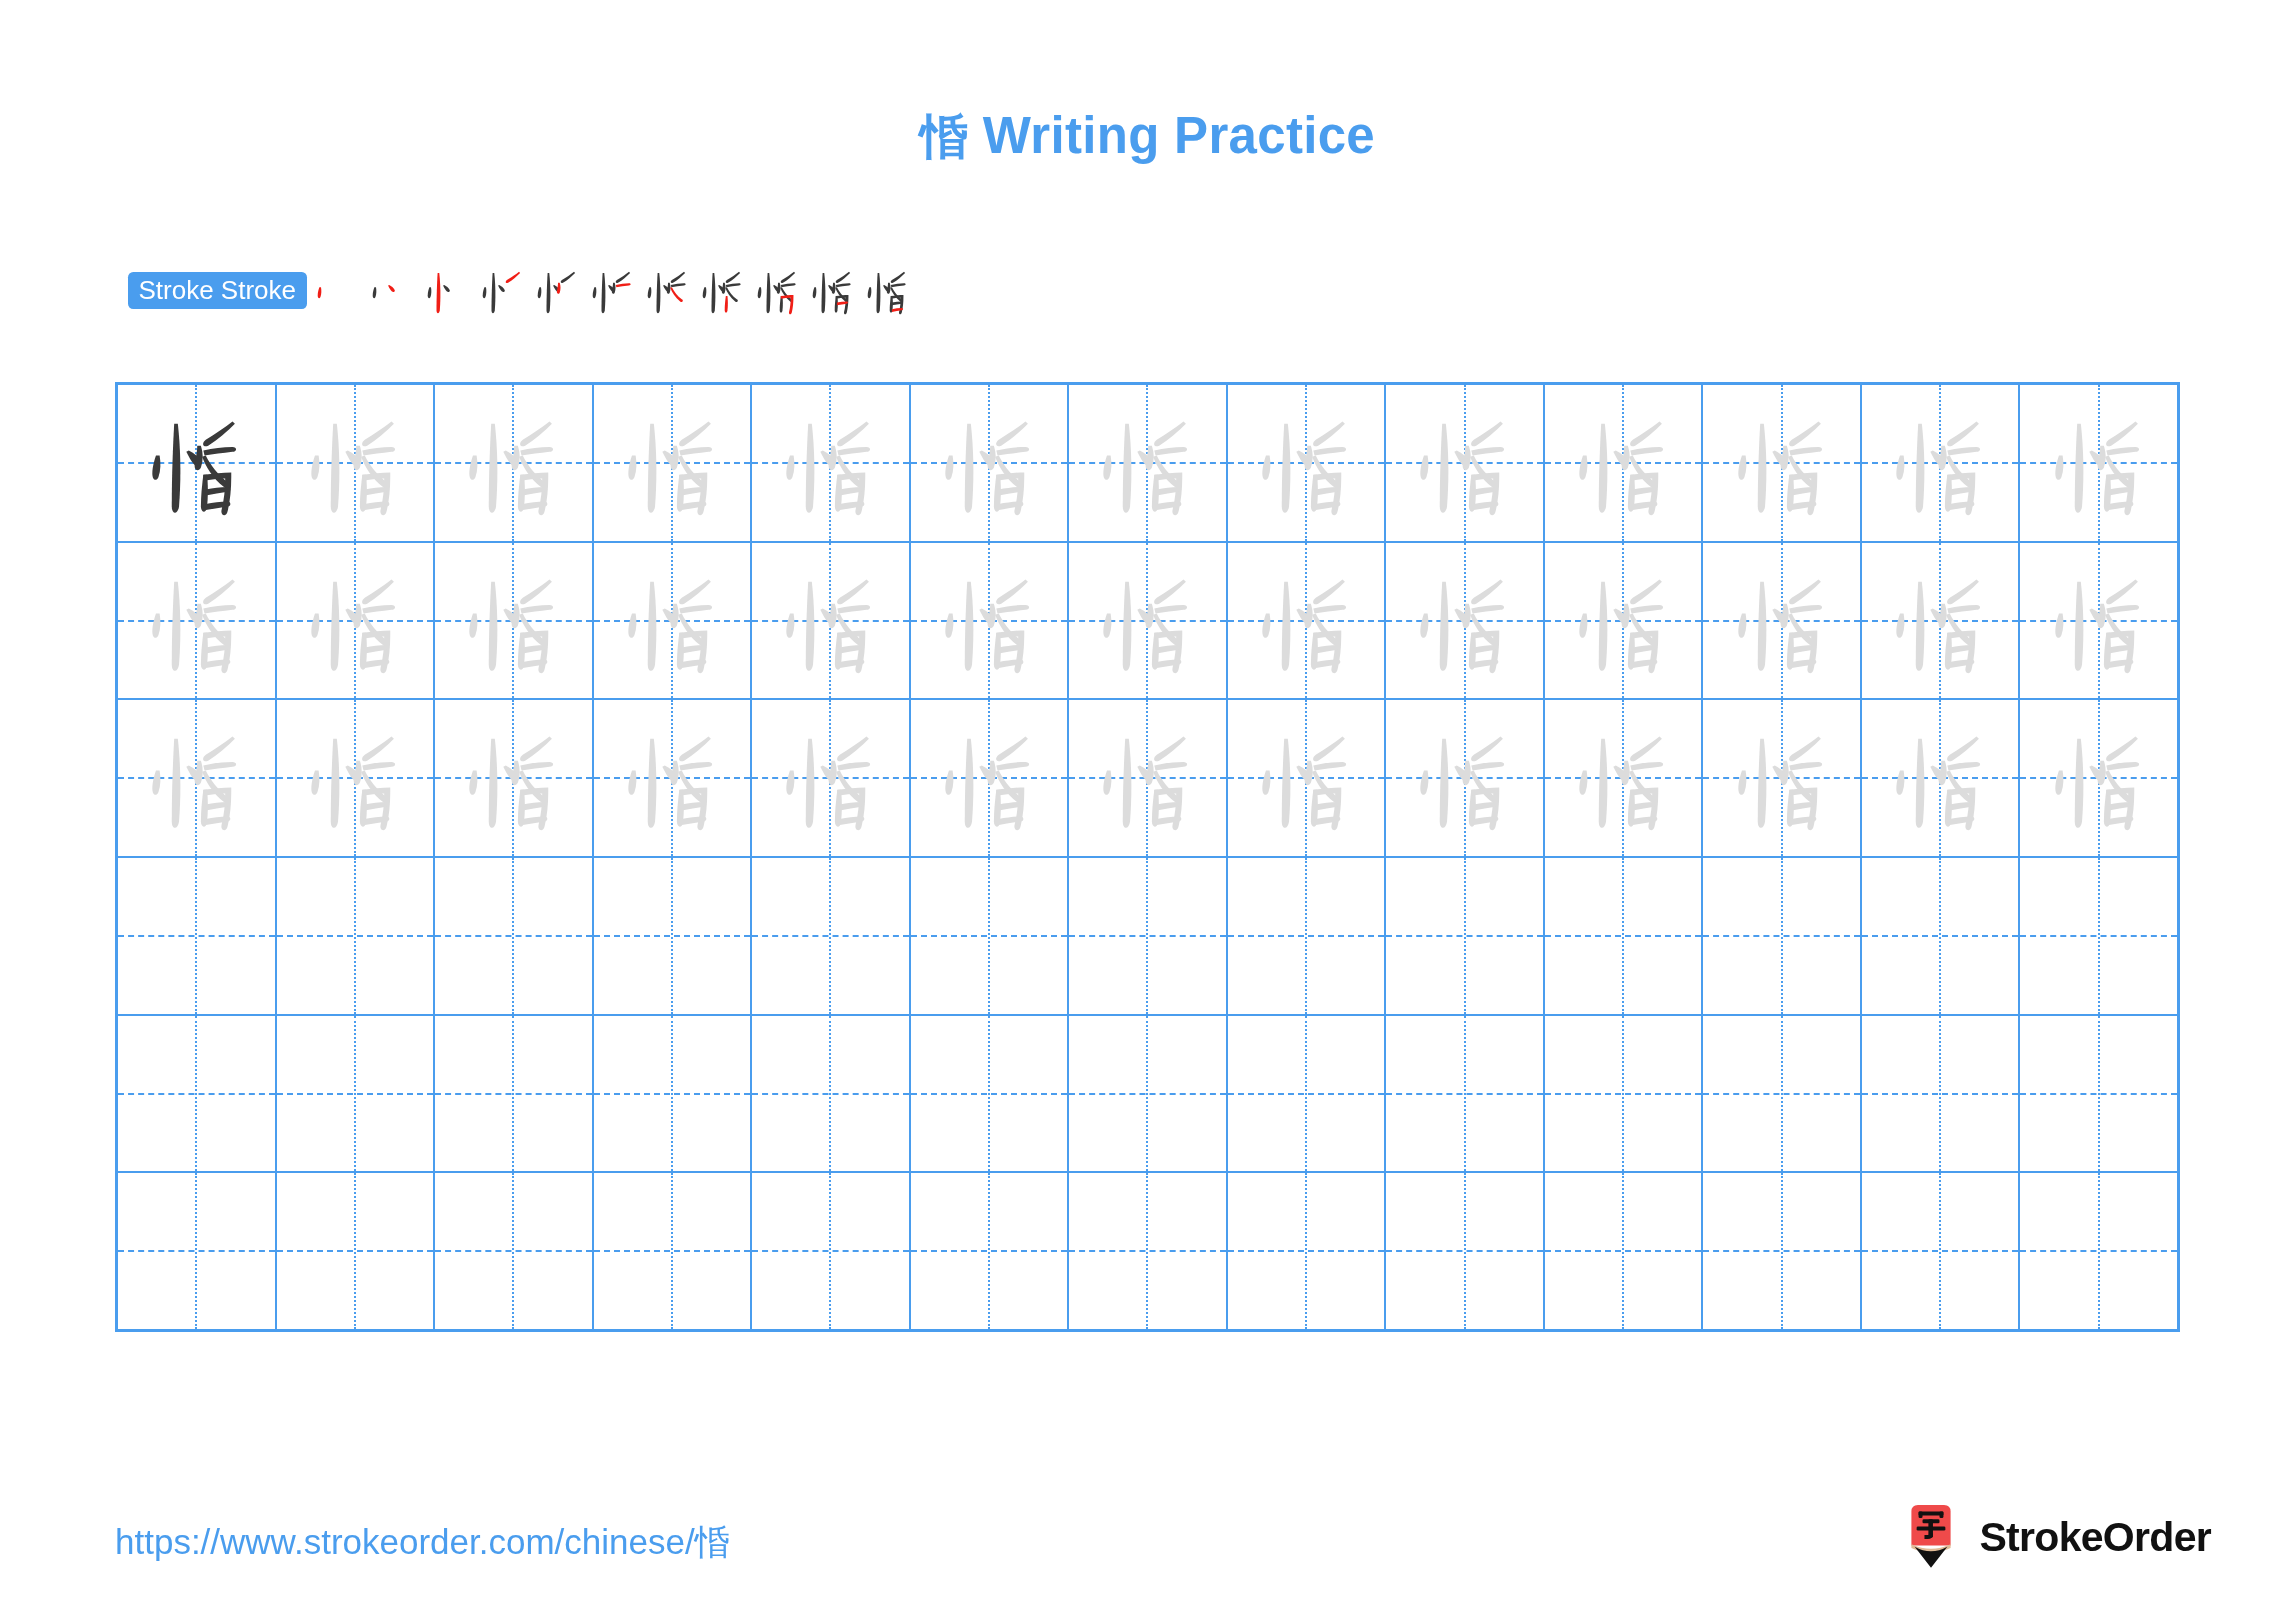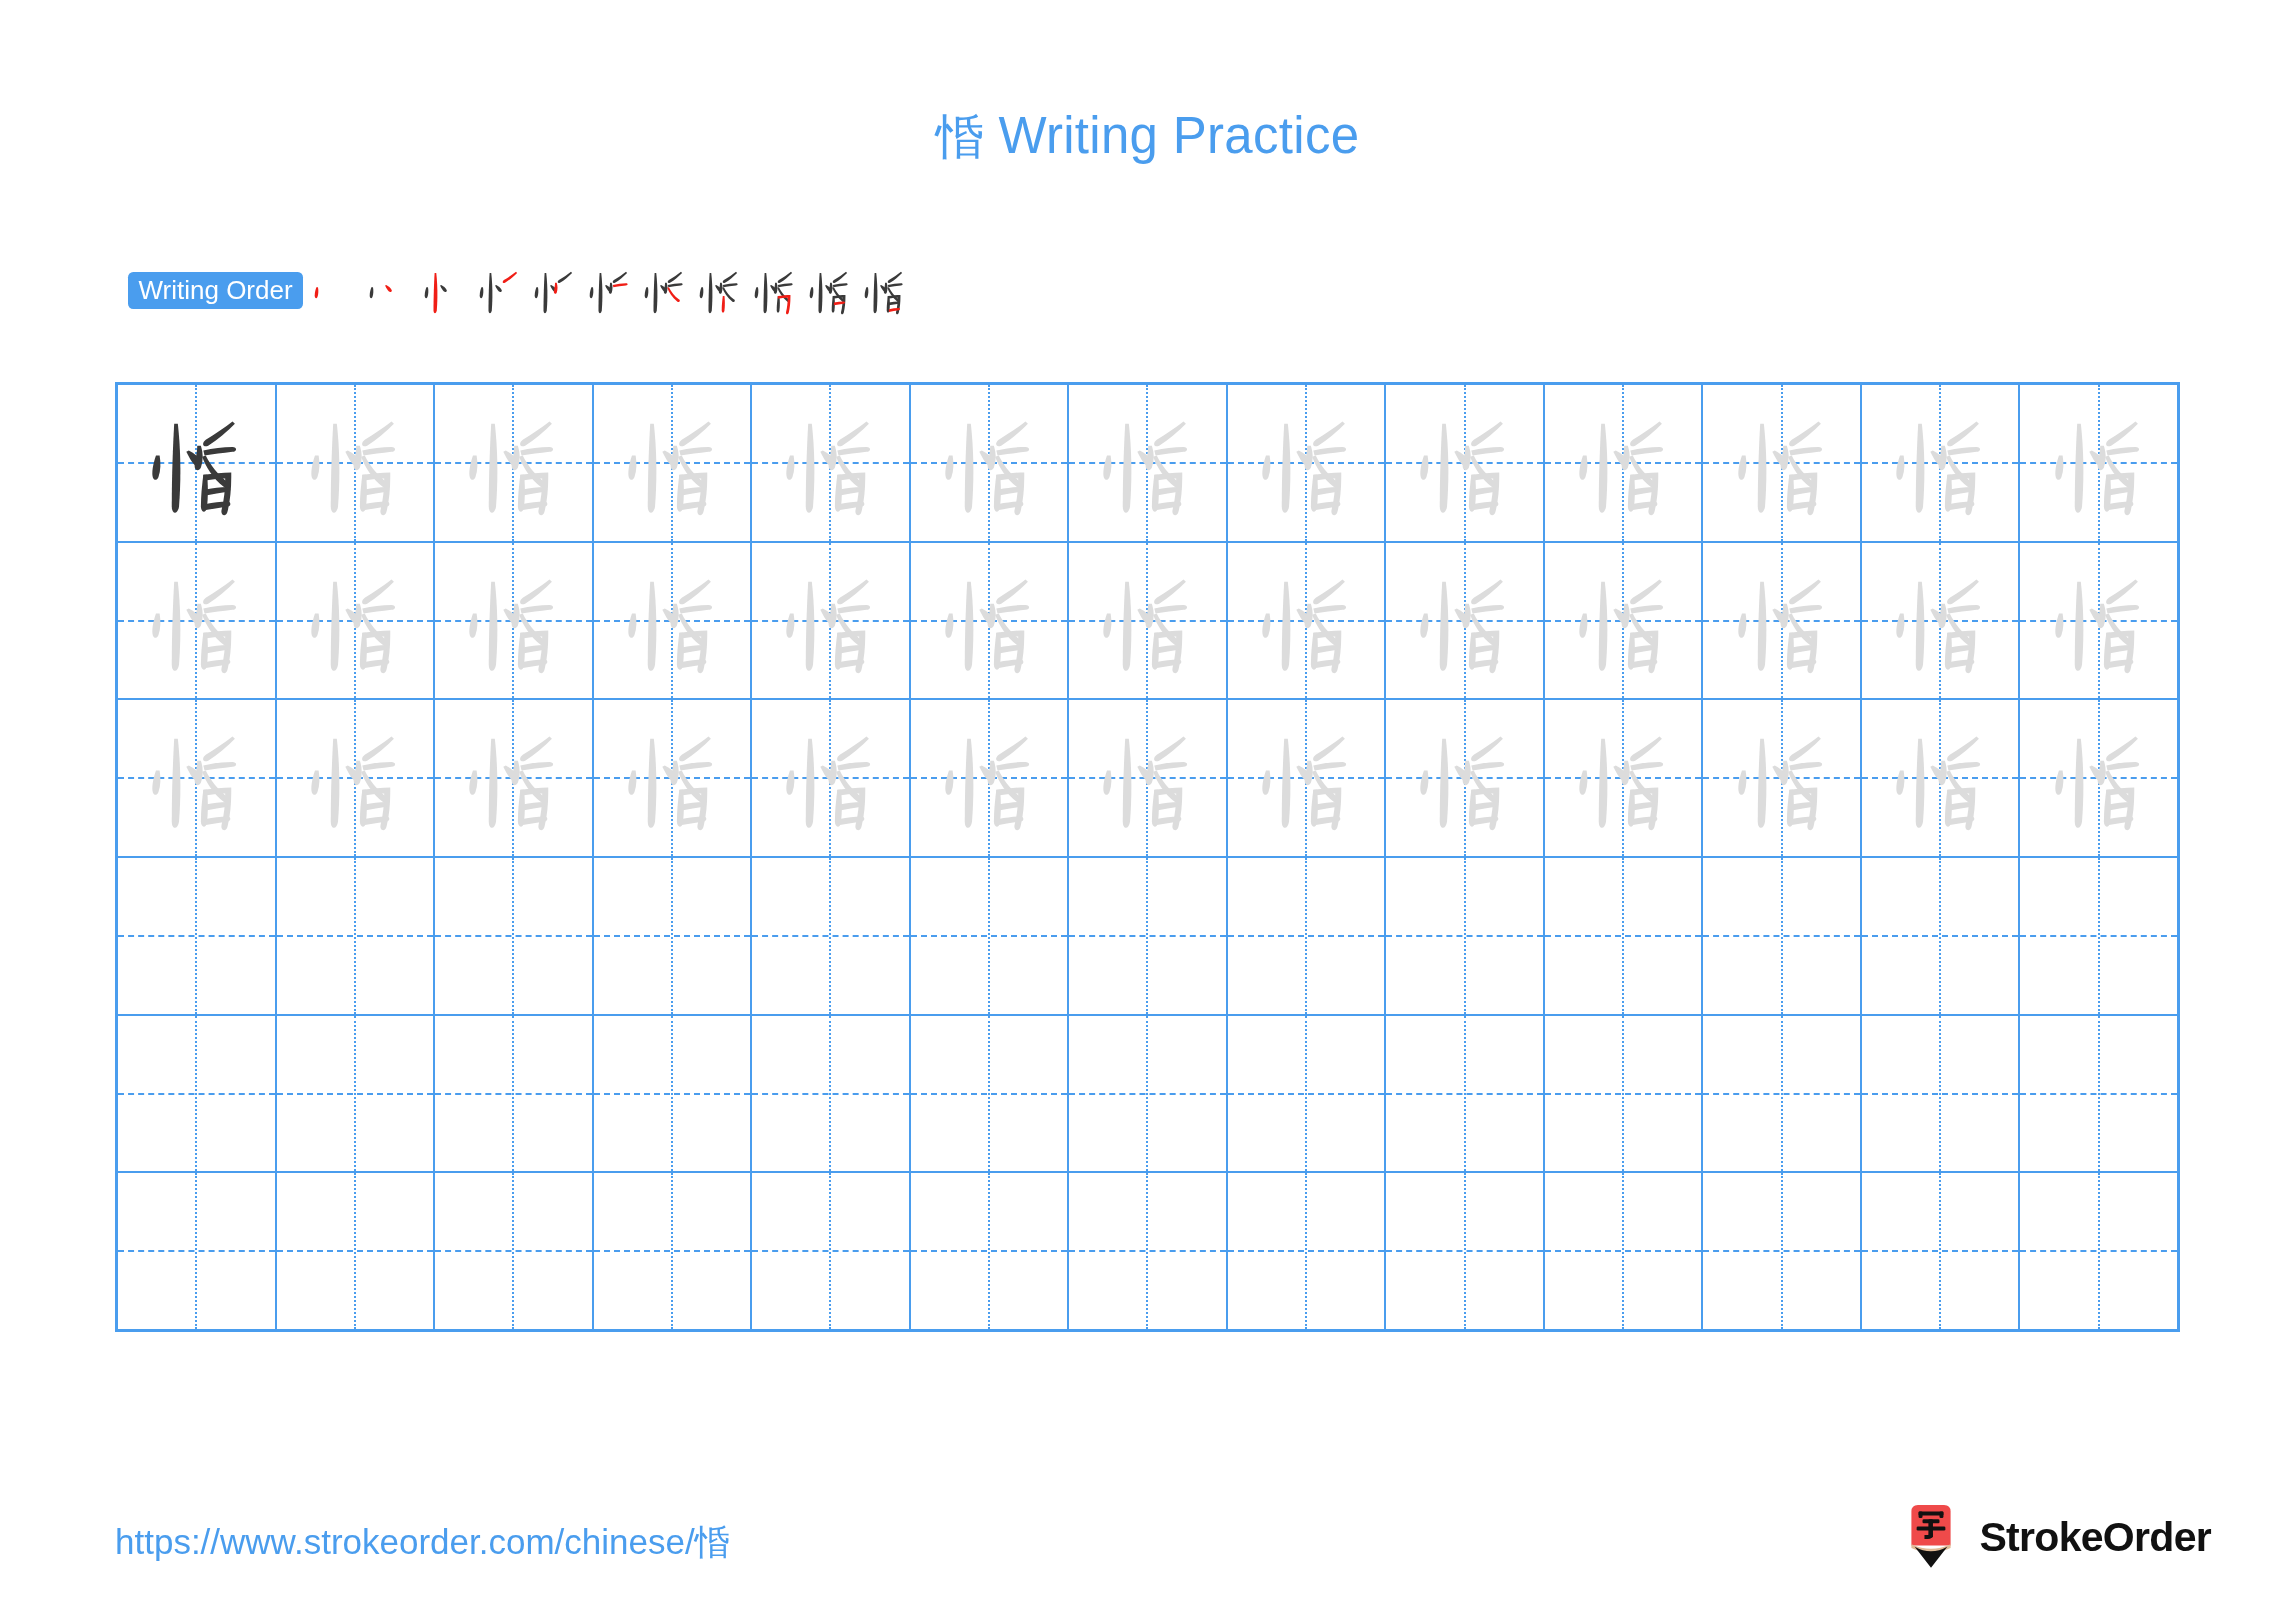--- a/index.html
+++ b/index.html
@@ -16,21 +16,21 @@
   }
 
   
   #page-title {
     position: absolute;
     top: 105px;
     left: 0;
     width: 2295px;
     text-align: center;
     font-size: 51px;
-    font-weight: 400;
+    font-weight: 700;
     color: #4A9DEE;
     letter-spacing: 0.3px;
     white-space: nowrap;
   }
   #page-title .han {
     font-family: "DejaVu Sans", sans-serif;
     font-size: 48px;
   }
 
   
@@ -174,21 +174,21 @@
 </head>
 <body>
 
 <div id="page-title">
   <span class="han">惛</span>
   <span>Writing Practice</span>
 </div>
 
 <div id="stroke-order-row">
 
-  <div id="stroke-order-badge">Writing Order</div>
+  <div id="stroke-order-badge">Stroke Stroke</div>
 
   <div id="stroke-steps">
 
     <div class="stroke-step">
       <svg viewBox="0 0 100 100">
         <path class="s-new" d="M20 44 C21 50 21 56 19 62 C17 66 14 64 14 59 C14 53 16 47 17 44 Z"></path>
       </svg>
     </div>
 
     <div class="stroke-step">

